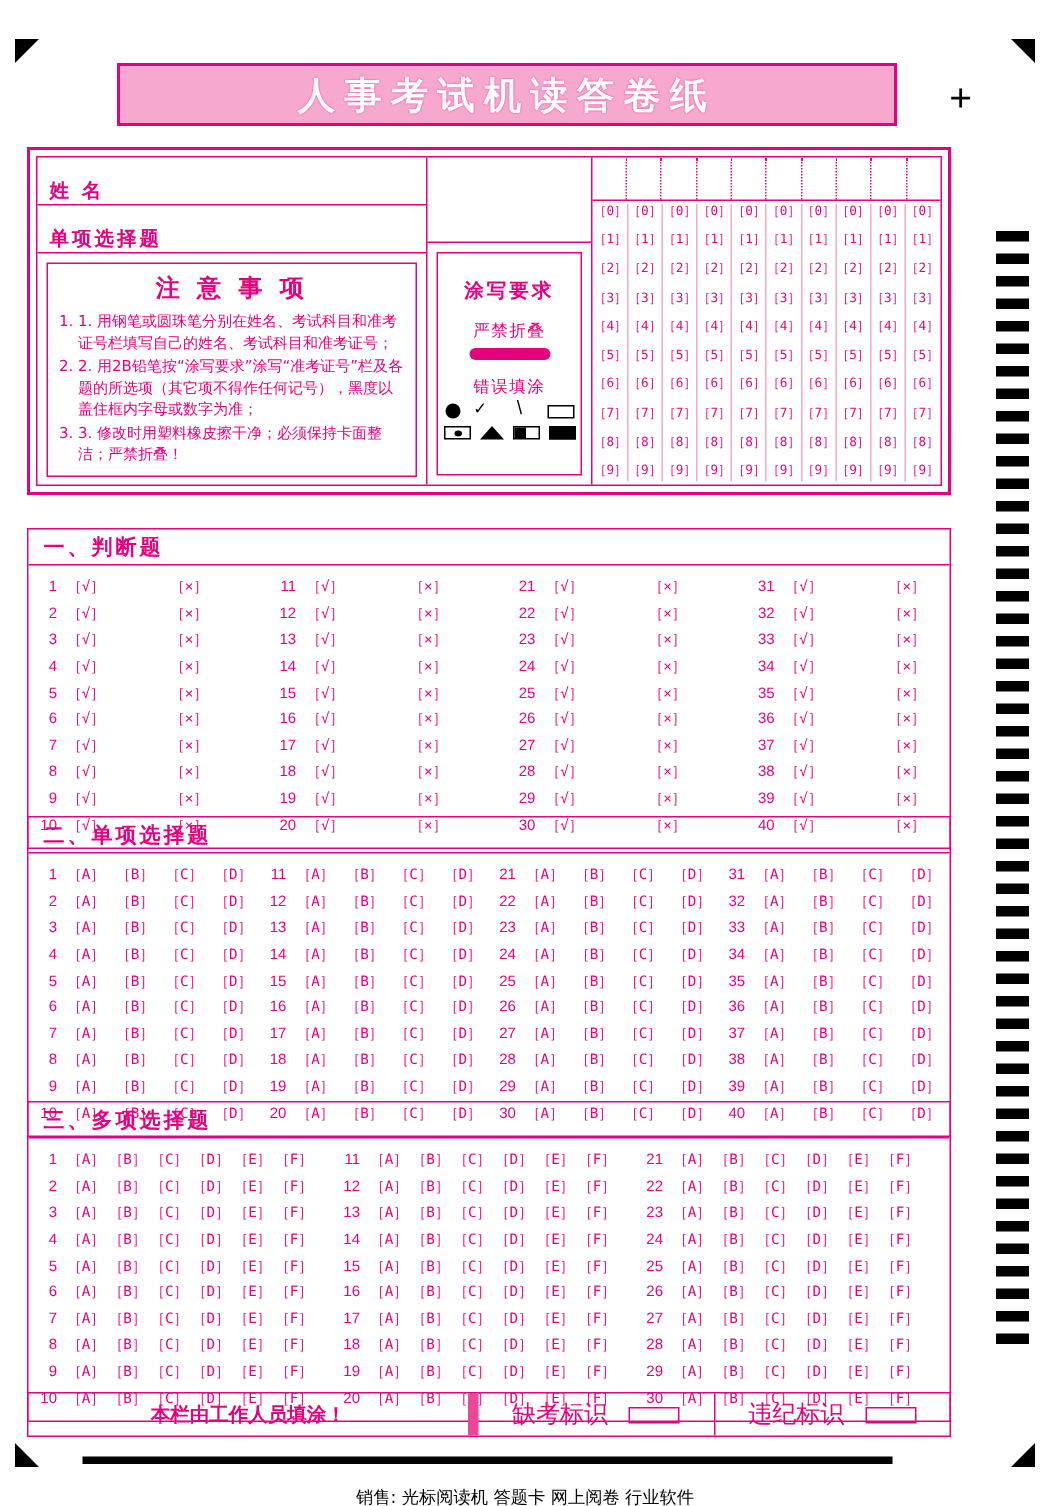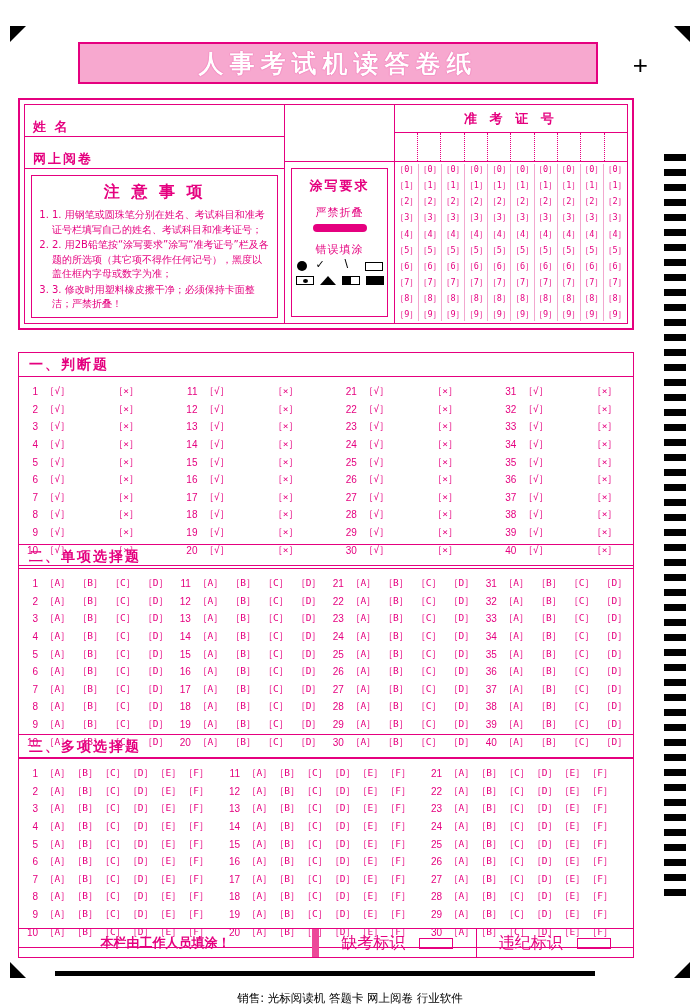--- a/index.html
+++ b/index.html
@@ -100,21 +100,21 @@
   }
 
   .hmid { width: 120px; border-right: 1px solid #e5007f; display: flex; flex-direction: column; }
   .hmid-spacer { height: 57px; border-bottom: 1px solid #e5007f; }
   .fill-req {
     flex: 1;
     margin: 6px;
     border: 1px solid #e5007f;
     display: flex; flex-direction: column;
     align-items: center;
-    padding-top: 8px;
+    padding-top: 16px;
   }
   .fill-req .h {
     font-size: 13px; font-weight: bold;
     font-family: "DejaVu Sans", sans-serif;
     letter-spacing: 2px;
     margin-bottom: 10px;
   }
   .fill-req .lab {
     font-size: 11px;
     font-family: "DejaVu Sans", sans-serif;
@@ -280,21 +280,21 @@
   <div class="plus-mark">+</div>
 
   <div class="header-box">
     <div class="header-inner">
 
       <div class="hleft">
         <div class="row-name">
           <span>姓    名</span>
         </div>
         <div class="row-subject">
-          <span>网上阅卷</span>
+          <span>单项选择题</span>
         </div>
         <div class="notice">
           <h4>注 意 事 项</h4>
           <ol>
             <li>1. 用钢笔或圆珠笔分别在姓名、考试科目和准考证号栏填写自己的姓名、考试科目和准考证号；</li>
             <li>2. 用2B铅笔按“涂写要求”涂写“准考证号”栏及各题的所选项（其它项不得作任何记号），黑度以盖住框内字母或数字为准；</li>
             <li>3. 修改时用塑料橡皮擦干净；必须保持卡面整洁；严禁折叠！</li>
           </ol>
         </div>
       </div>
@@ -315,21 +315,20 @@
           <div class="wrong-row">
             <span class="wmark boxdot"></span>
             <span class="wmark tri"></span>
             <span class="wmark half"></span>
             <span class="wmark boxfill"></span>
           </div>
         </div>
       </div>
 
       <div class="hright">
-        <div class="exam-no-title">准 考 证 号</div>
         <div class="no-input-row">
           <div class="no-input-cell"></div>
           <div class="no-input-cell"></div>
           <div class="no-input-cell"></div>
           <div class="no-input-cell"></div>
           <div class="no-input-cell"></div>
           <div class="no-input-cell"></div>
           <div class="no-input-cell"></div>
           <div class="no-input-cell"></div>
           <div class="no-input-cell"></div>

